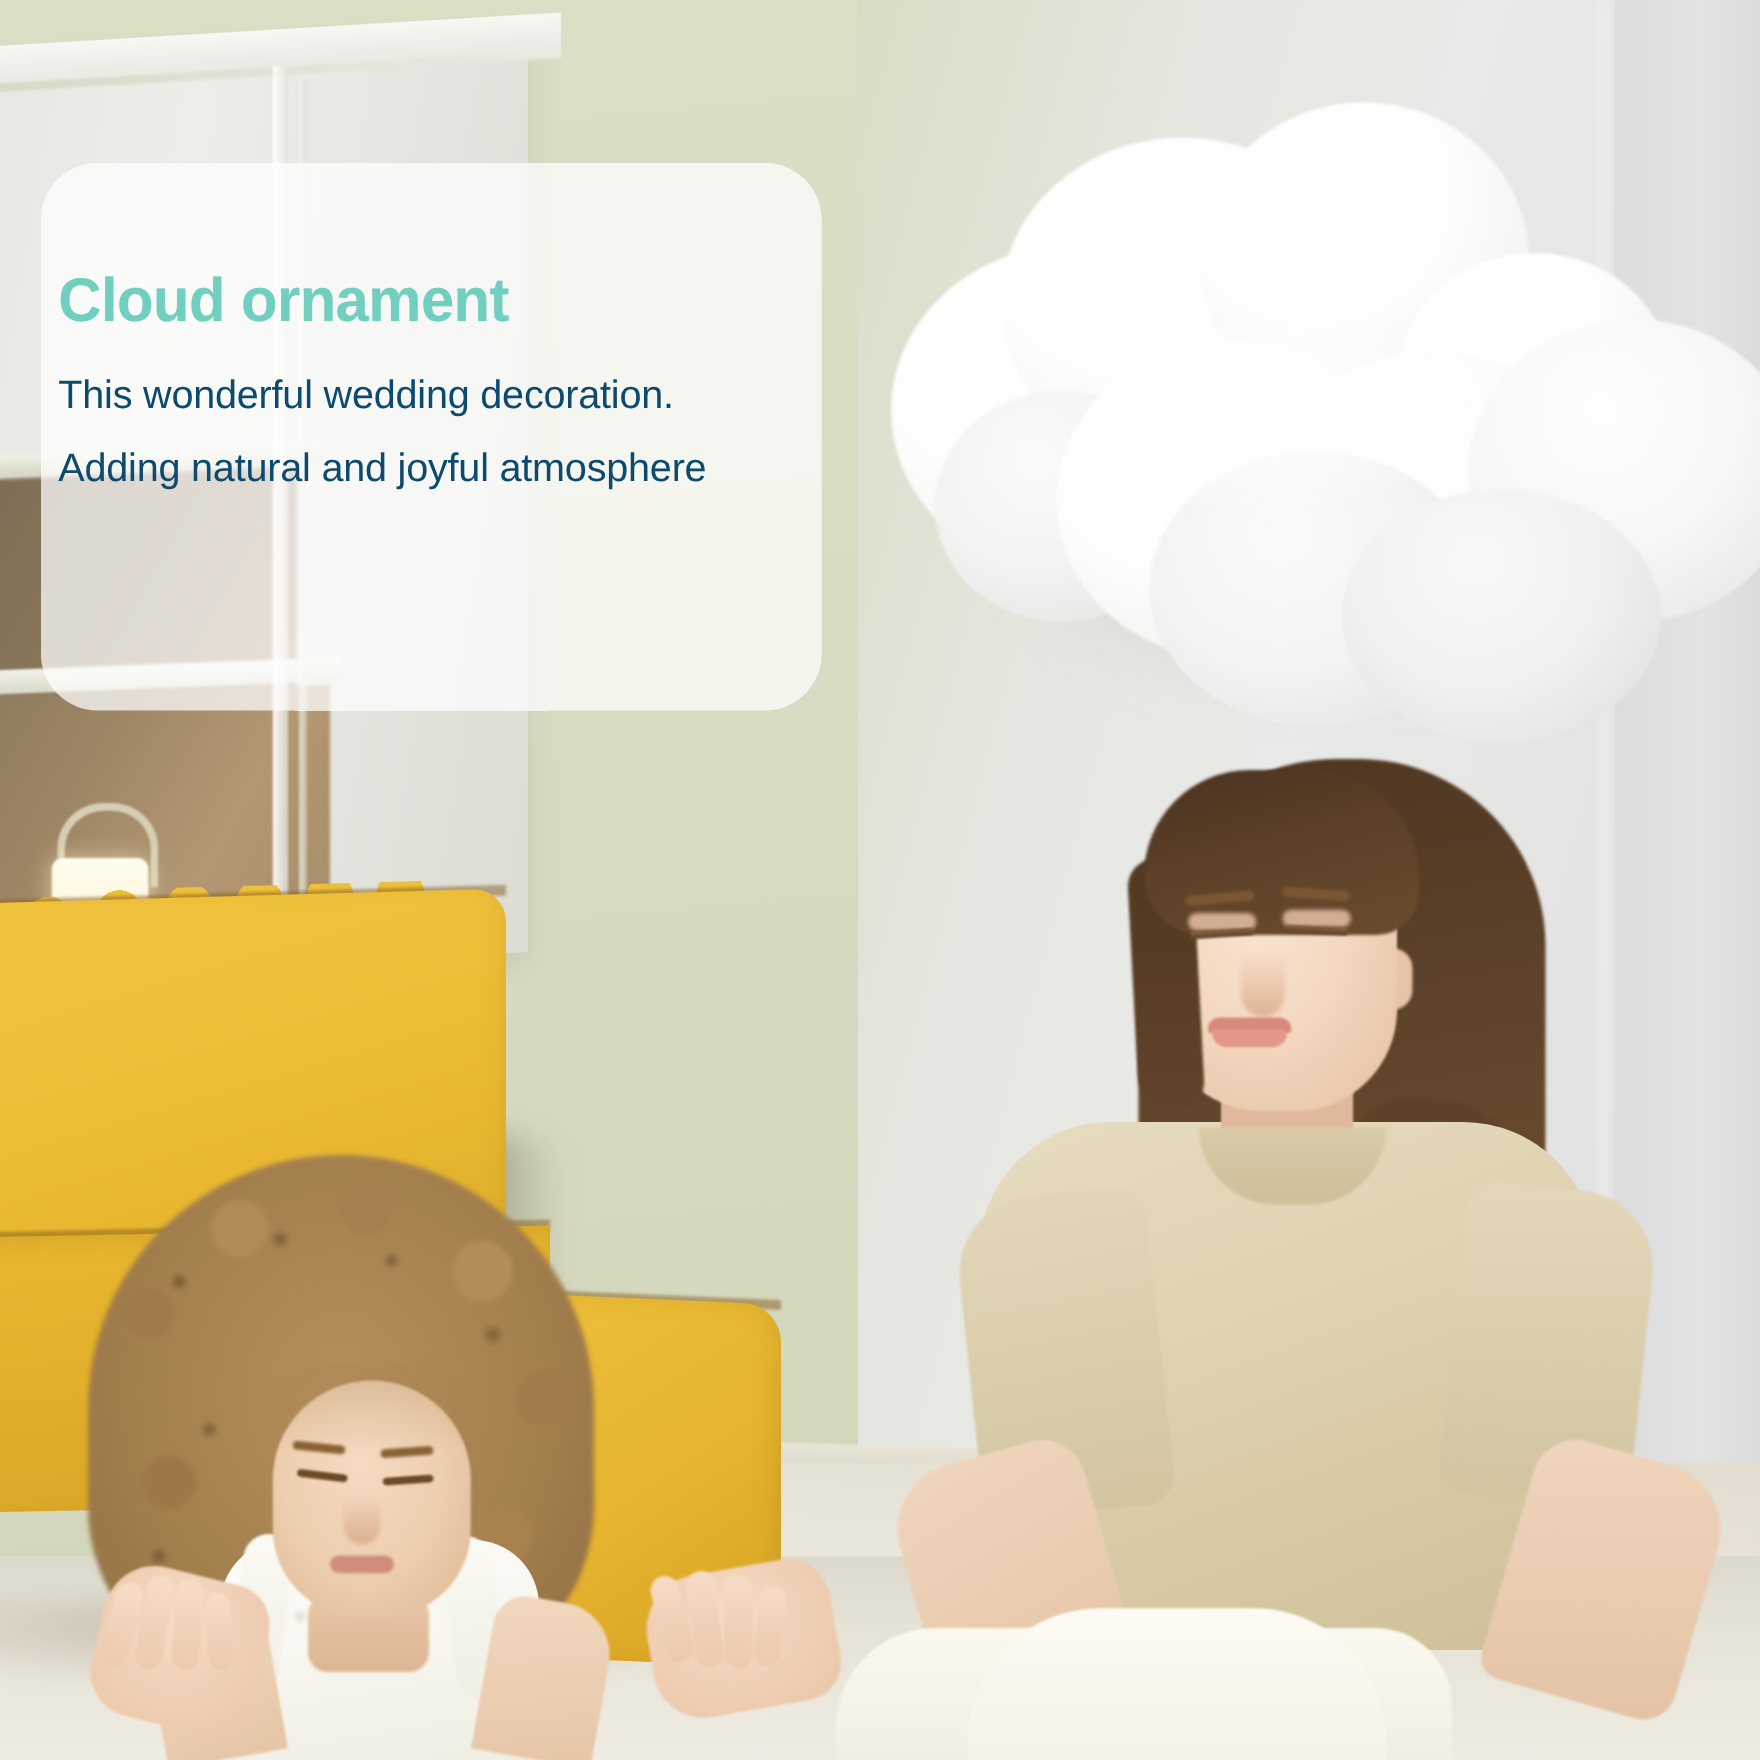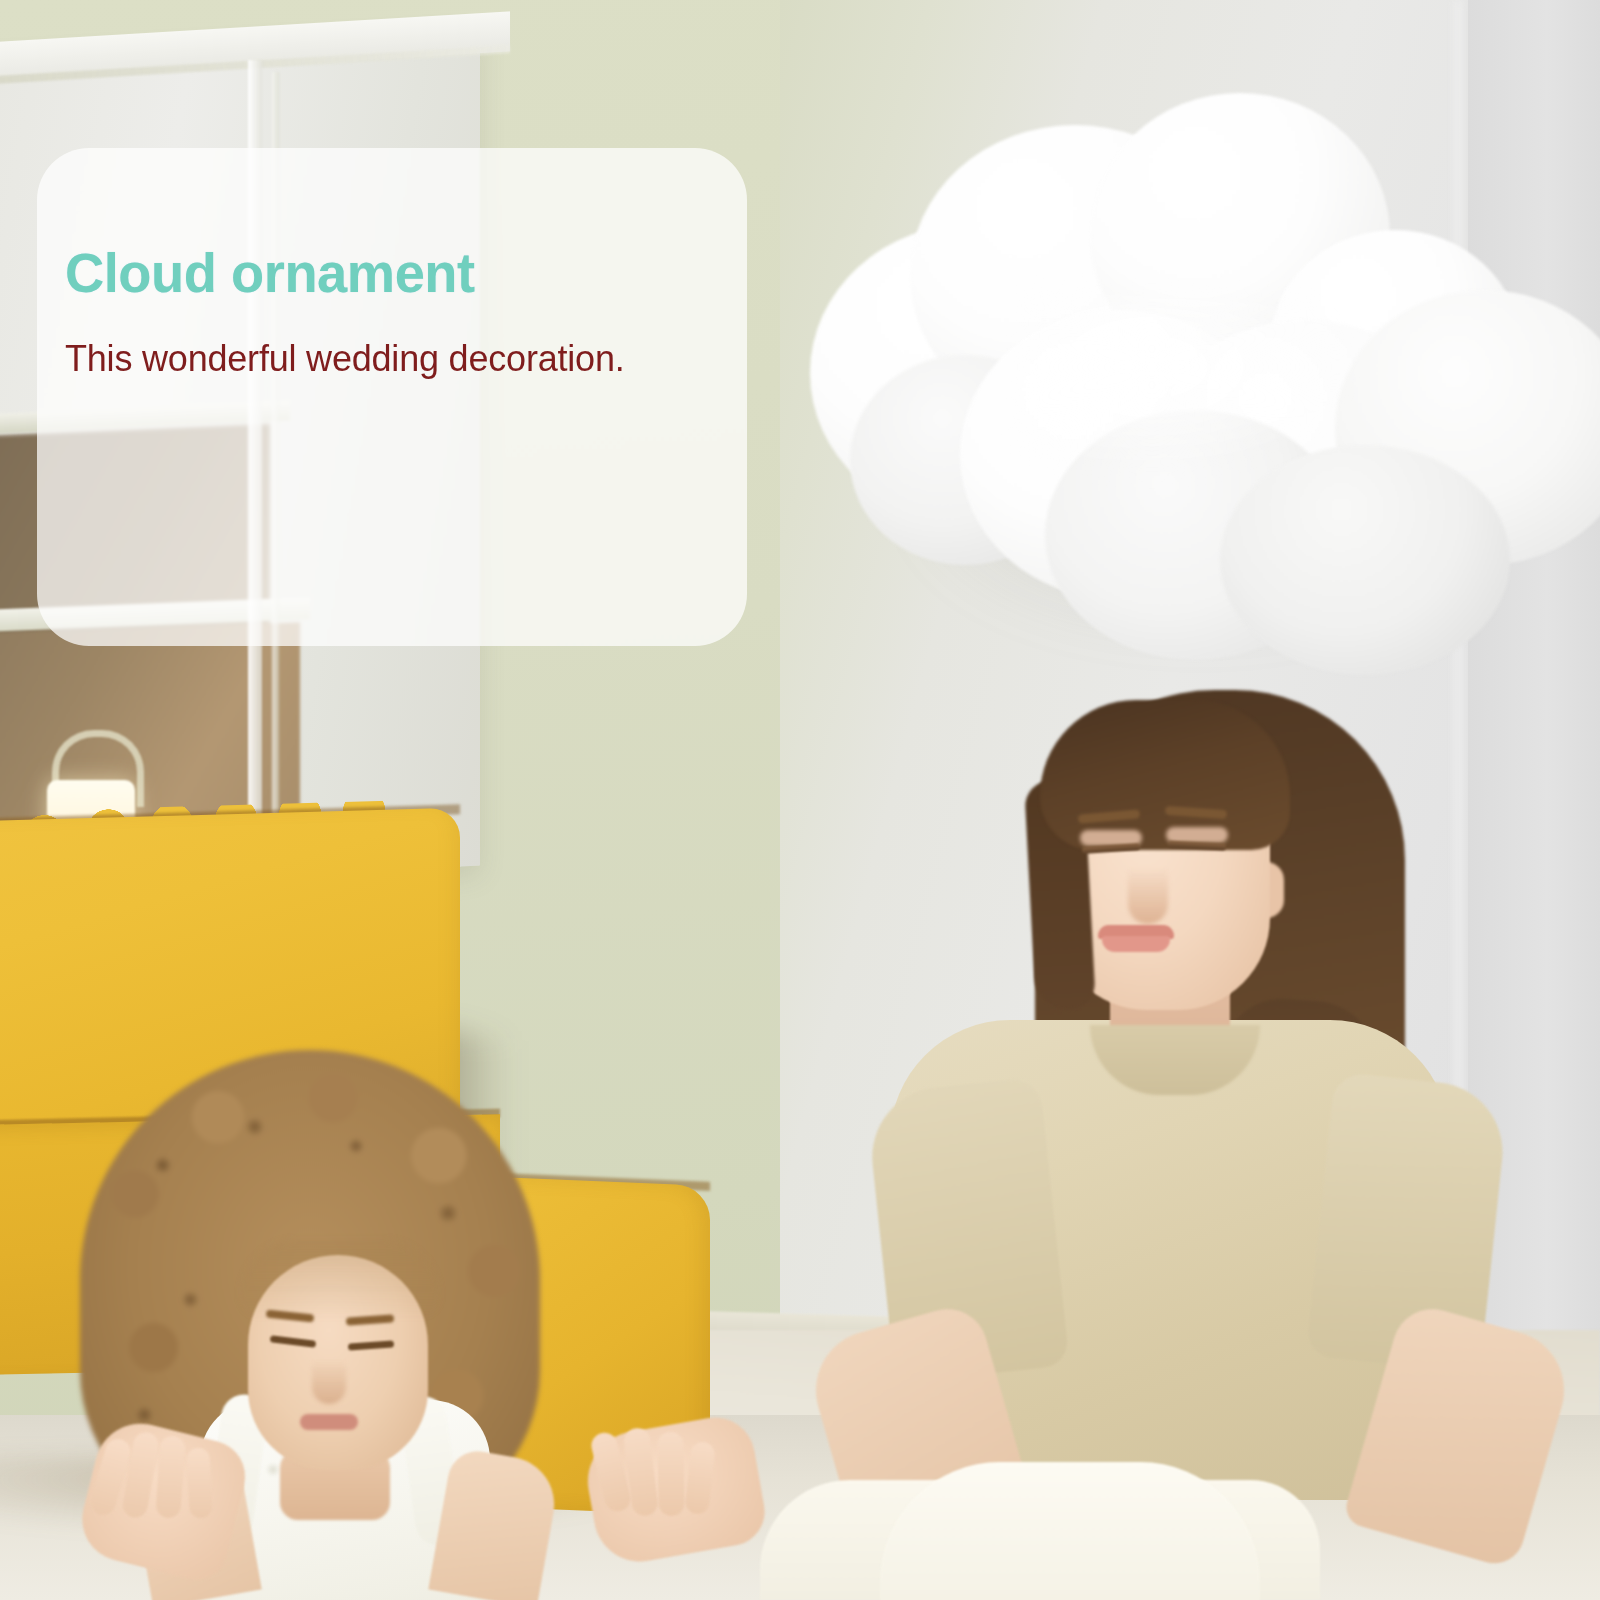--- a/index.html
+++ b/index.html
@@ -446,41 +446,41 @@
   
   .card{
     position:absolute;left:37px;top:148px;width:710px;height:498px;
     background:rgba(255,255,255,.72);
     border-radius:52px;
     backdrop-filter:blur(1px);
   }
   .card-inner{
     position:absolute;left:0;top:0;width:100%;height:100%;
     box-sizing:border-box;
-    padding:96px 34px 0 28px;
+    padding:96px 34px 0 16px;
   }
   .card-title{
     margin:0 0 36px 0;
     font-family:"Liberation Sans", sans-serif;
     font-weight:700;
     font-size:56px;
     line-height:1.05;
     letter-spacing:-0.5px;
     color:#70cfbe;
     transform:scaleX(.97);
     transform-origin:left center;
     text-shadow:0 0 1px rgba(160,200,230,.55);
   }
   .card-line{
     margin:0 0 26px 0;
     font-family:"Liberation Sans", sans-serif;
     font-weight:400;
     font-size:36px;
     line-height:1.12;
-    color:#7f1d1d;
+    color:#0c4a6e;
     letter-spacing:-0.2px;
   }
   .card-line:last-child{margin-bottom:0;}
 </style>
 </head>
 <body>
 
 <div id="scene">
 
   <div class="wall-left"></div>
@@ -583,16 +583,17 @@
   <div class="g-hand"></div>
   <div class="gf gf1"></div>
   <div class="gf gf2"></div>
   <div class="gf gf3"></div>
   <div class="gf gf4"></div>
 
   <div class="card">
     <div class="card-inner">
       <h1 class="card-title">Cloud ornament</h1>
       <p class="card-line">This wonderful wedding decoration.</p>
+      <p class="card-line">Adding natural and joyful atmosphere</p>
     </div>
   </div>
 
 </div>
 
 </body></html>

